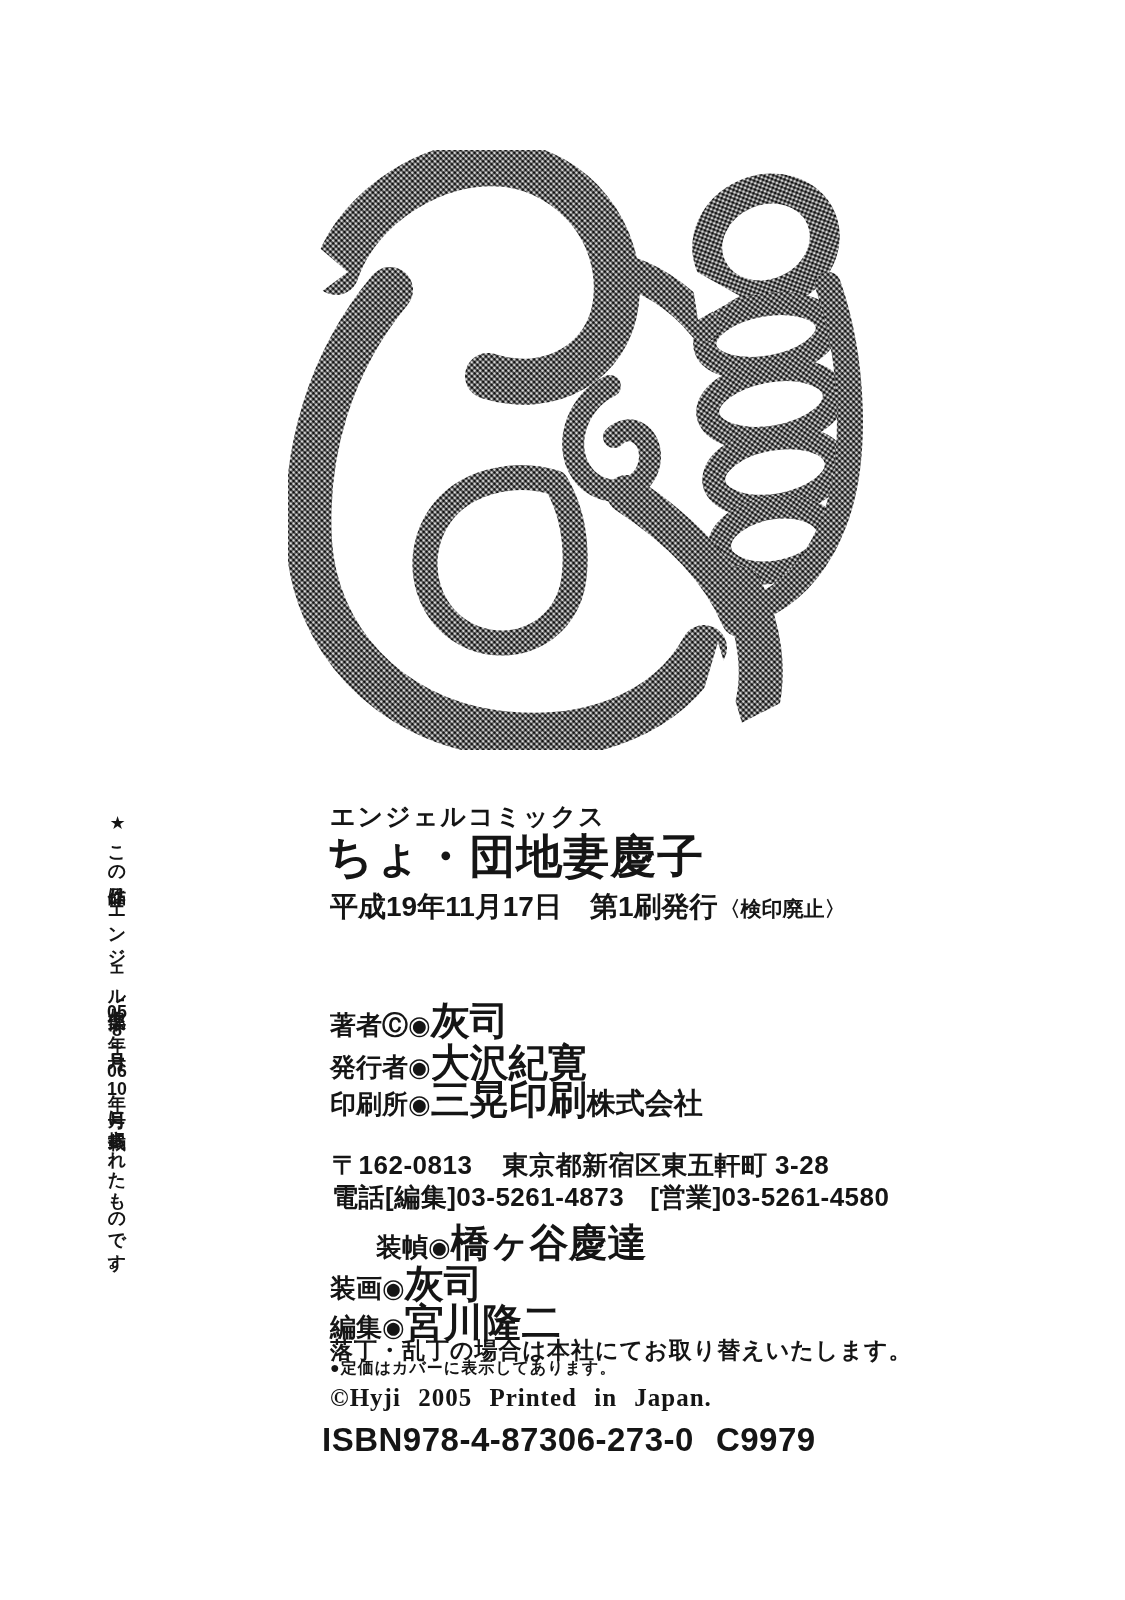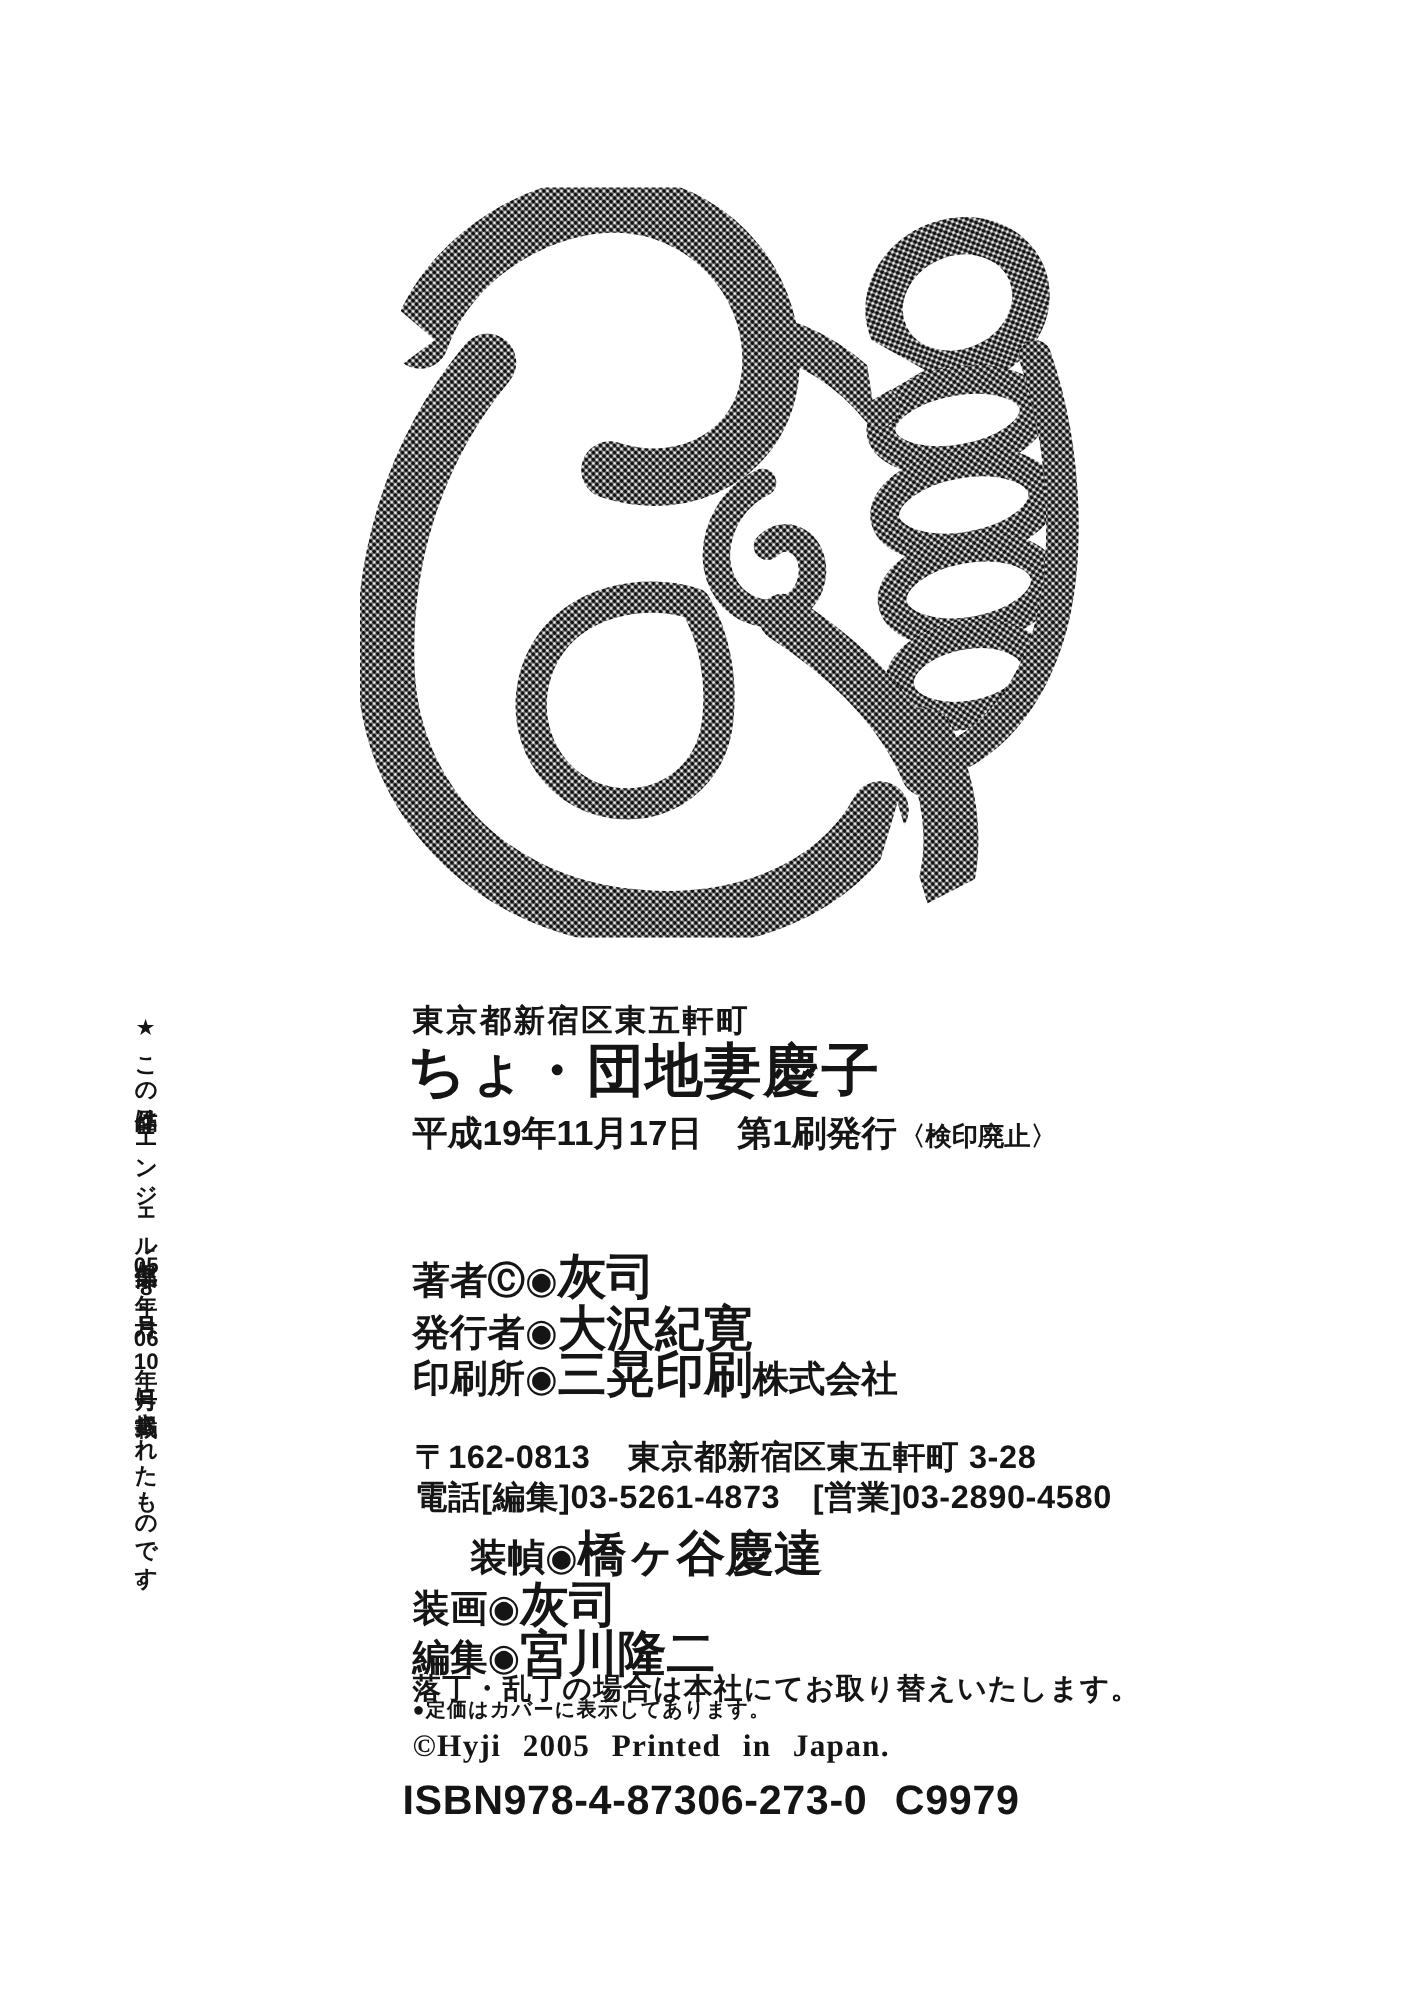--- a/index.html
+++ b/index.html
@@ -18,21 +18,21 @@
   }
   .tcy{text-combine-upright:all;}
   
   .abs{position:absolute;white-space:nowrap;}
   .imprint{left:330px;top:800px;font-size:25px;font-weight:bold;letter-spacing:2px;}
   .title{left:326px;top:826px;font-size:46px;font-weight:bold;letter-spacing:1px;}
   .dateline{left:330px;top:888px;font-size:28px;font-weight:bold;}
   .dateline .ed{margin-left:28px;}
   .dateline .ed-note{font-size:21px;margin-left:2px;}
   .credit,.staff{left:330px;font-weight:bold;}
-  .c-label,.s-label{font-size:30px;}
+  .c-label,.s-label{font-size:26px;}
   .c-prefix{font-size:30px;}
   .c-name,.s-name{font-size:39px;}
   .c-suffix{font-size:29px;}
   .c1{top:994px;}.c2{top:1036px;}.c3{top:1073px;text-align:right;}.c4{top:1111px;}
   .addr{left:332px;top:1148px;font-size:26px;font-weight:600;letter-spacing:0.5px;}
   .addr .part2{margin-left:30px;}
   .phone{left:332px;top:1180px;font-size:26px;font-weight:600;letter-spacing:0.5px;}
   .phone .part2{margin-left:26px;}
   .s1{top:1216px;margin-left:46px;}.s2{top:1257px;}.s3{top:1296px;}
   .notice-returns{left:330px;top:1335px;font-family:"Liberation Serif","DejaVu Serif",serif;
@@ -82,41 +82,41 @@
     <g fill="#ffffff" stroke="none">
       <polygon points="8,78 60,122 6,162"></polygon>
       <polygon points="398,600 430,492 462,600"></polygon>
       <polygon points="432,584 502,548 512,600 436,600"></polygon>
       <polygon points="402,118 452,146 410,170"></polygon>
     </g>
   </svg>
 
   <div class="v-note"><span>★この作品は『エンジェル倶楽部』’</span><span class="tcy">05</span><span>年</span><span class="tcy">8</span><span>月号～’</span><span class="tcy">06</span><span>年</span><span class="tcy">10</span><span>月号に掲載されたものです。</span></div>
 
-  <div class="abs imprint">東京都新宿区東五軒町</div>
+  <div class="abs imprint">エンジェルコミックス</div>
   <div class="abs title">ちょ・団地妻慶子</div>
   <div class="abs dateline">
     <span>平成19年11月17日</span><span class="ed">第1刷発行</span><span class="ed-note">〈検印廃止〉</span>
   </div>
 
   <div class="abs credit c1">
     <span class="c-label">著者Ⓒ◉</span><span class="c-prefix"></span><span class="c-name">灰司</span><span class="c-suffix"></span>
   </div>
   <div class="abs credit c2">
     <span class="c-label">発行者◉</span><span class="c-prefix"></span><span class="c-name">大沢紀寛</span><span class="c-suffix"></span>
   </div>
   <div class="abs credit c3">
     <span class="c-label">印刷所◉</span><span class="c-prefix"></span><span class="c-name">三晃印刷</span><span class="c-suffix">株式会社</span>
   </div>
 
   <div class="abs addr">
     <span>〒162-0813</span><span class="part2">東京都新宿区東五軒町 3-28</span>
   </div>
   <div class="abs phone">
-    <span>電話[編集]03-5261-4873</span><span class="part2">[営業]03-2890-4580</span>
+    <span>電話[編集]03-5261-4873</span><span class="part2">[営業]03-5261-4580</span>
   </div>
 
   <div class="abs staff s1">
     <span class="s-label">装幀◉</span><span class="s-name">橋ヶ谷慶達</span>
   </div>
   <div class="abs staff s3">
     <span class="s-label">編集◉</span><span class="s-name">宮川隆二</span>
   </div>
   <div class="abs staff s2">
     <span class="s-label">装画◉</span><span class="s-name">灰司</span>

